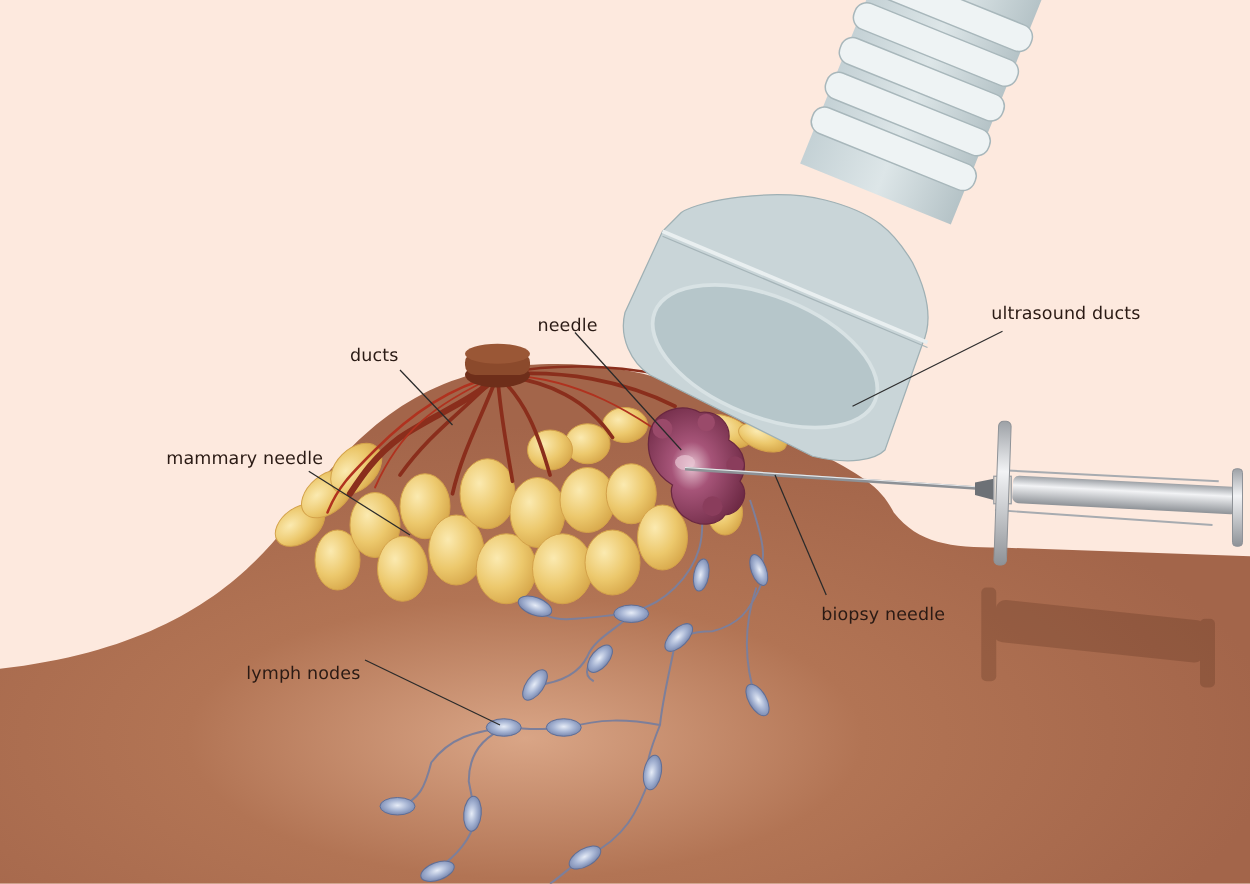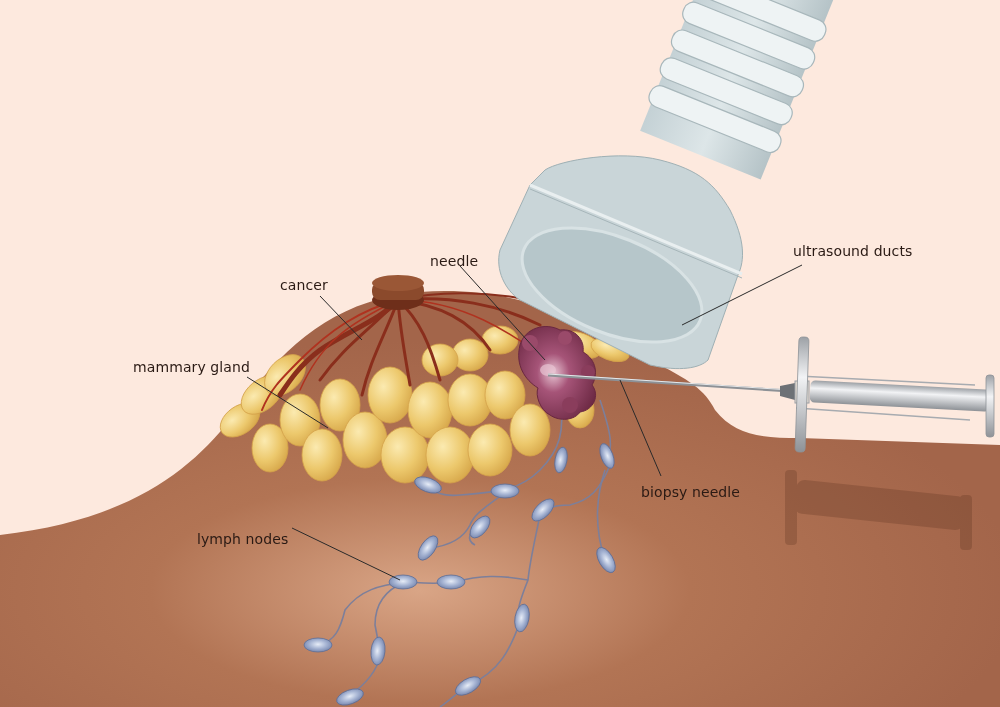--- a/index.html
+++ b/index.html
@@ -177,18 +177,18 @@
   <g stroke="#2a2a2a" stroke-width="1" fill="none">
     <line x1="320" y1="296" x2="362" y2="340"></line>
     <line x1="460" y1="266" x2="545" y2="360"></line>
     <line x1="802" y1="265" x2="682" y2="325"></line>
     <line x1="247" y1="377" x2="328" y2="428"></line>
     <line x1="620" y1="380" x2="661" y2="476"></line>
     <line x1="292" y1="528" x2="400" y2="580"></line>
   </g>
 </svg>
 
-<div class="label" style="left:280px; top:277px;">cancer</div>
+<div class="label" style="left:280px; top:277px;">ducts</div>
 <div class="label" style="left:430px; top:253px;">needle</div>
 <div class="label" style="left:793px; top:243px;">ultrasound ducts</div>
-<div class="label" style="left:133px; top:359px;">mammary gland</div>
-<div class="label" style="left:641px; top:484px;text-align:right;">biopsy needle</div>
+<div class="label" style="left:133px; top:359px;">mammary needle</div>
+<div class="label" style="left:657px; top:484px;text-align:right;">biopsy needle</div>
 <div class="label" style="left:197px; top:531px;">lymph nodes</div>
 
 </body></html>

